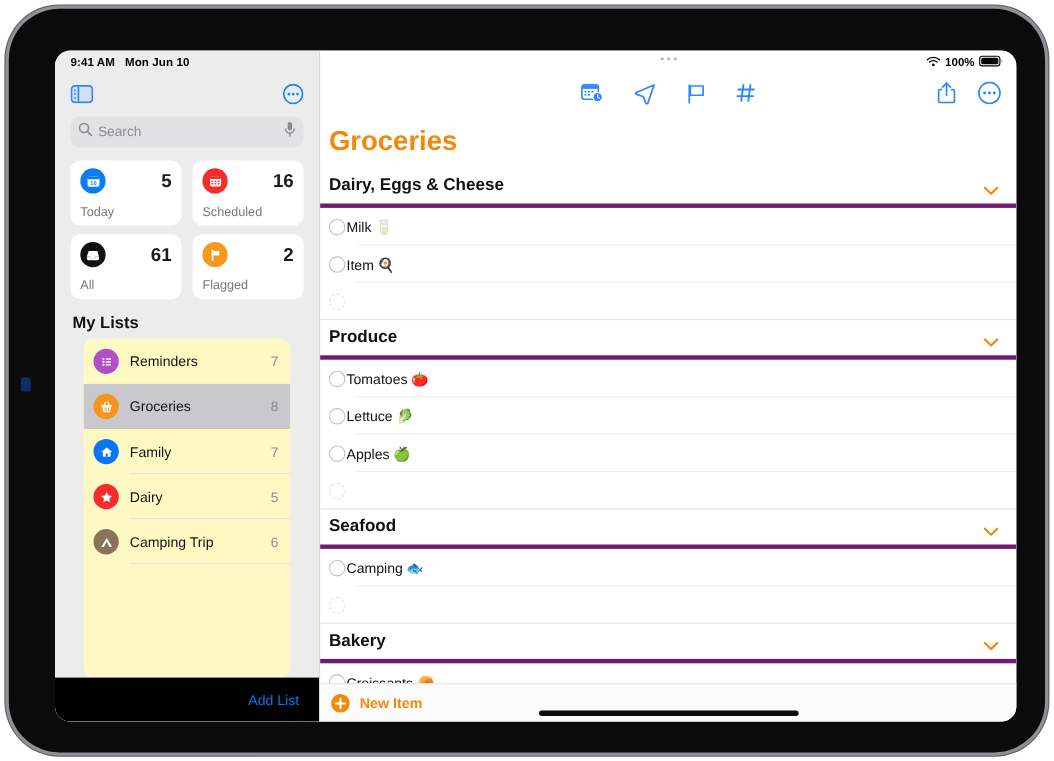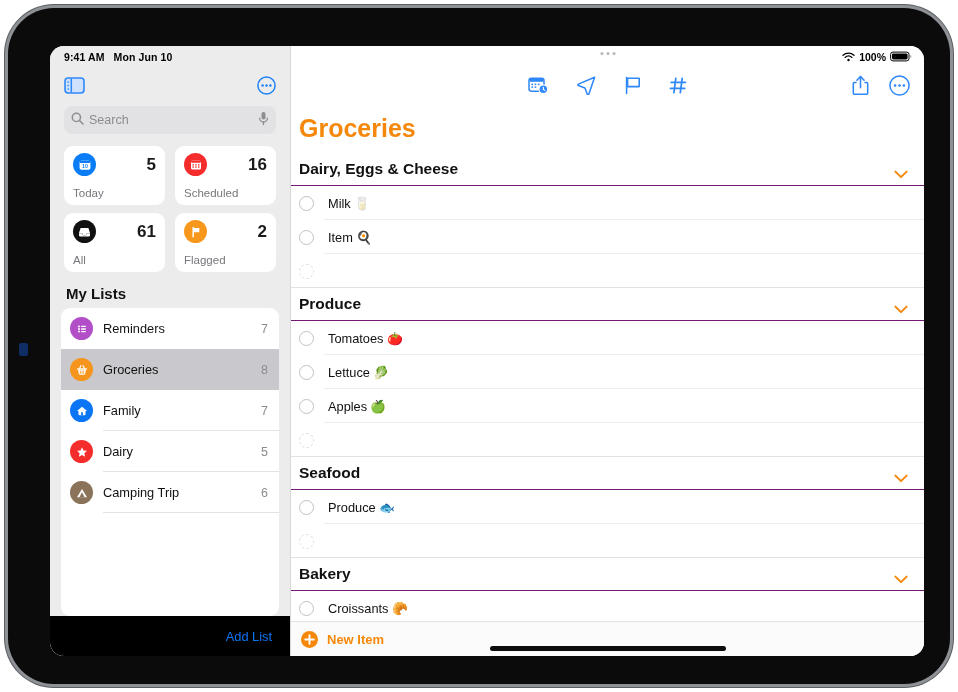--- a/index.html
+++ b/index.html
@@ -73,21 +73,21 @@
     color:#fff;
   }
   .smart-count{ font-size:17px; font-weight:700; color:#1a1a1a; line-height:1; }
   .smart-label{ font-size:11.5px; color:#77777c; }
 
   .mylists-title{
     font-size:15px; font-weight:700; color:#111;
     padding:13px 0 6px 16px;
   }
   .lists-card{
-    margin:0 11px; background:#ffffff; border-radius:9px;
+    margin:0 26px; background:#fef9c3; border-radius:9px;
     overflow:hidden; flex:1; min-height:0;
   }
   .list-row{
     height:41px; display:flex; align-items:center; gap:10px;
     padding:0 11px 0 9px; position:relative;
   }
   .list-row.selected{ background:#c9c9cd; }
   .list-row .divider{
     position:absolute; left:42px; right:0; bottom:0; height:1px; background:#e3e3e5;
   }
@@ -134,28 +134,28 @@
   .toolbar-right{ margin-left:auto; display:flex; align-items:center; gap:20px; }
 
   .scroll-area{ flex:1; overflow:hidden; position:relative; }
   .page-title{
     font-size:25px; font-weight:700; color:#f5880b;
     padding:8px 0 10px 8px;
   }
   .section-head{
     display:flex; align-items:center; justify-content:space-between;
     padding:7px 16px 7px 8px;
-    border-bottom:1px solid #701a75;
+    border-bottom:4px solid #701a75;
     gap:44px;
   }
   .section-title{ font-size:15.5px; font-weight:700; color:#111; }
   .chevron-down{ width:14px; height:9px; }
 
   .todo-row{
-    display:flex; align-items:center; gap:14px;
+    display:flex; align-items:center; gap:1px;
     height:34px; padding-left:8px; position:relative;
   }
   .todo-row .row-div{
     position:absolute; left:33px; right:0; bottom:0; height:1px; background:#ededef;
   }
   .todo-row.last .row-div{ left:0; background:#e2e2e4; }
   .check-circle{
     width:15px; height:15px; border-radius:50%;
     border:1.3px solid #c2c2c6; flex:0 0 15px;
   }
@@ -516,21 +516,21 @@
         <div class="section-head">
           <span class="section-title">Seafood</span>
           <span class="chevron-down">
             <svg width="14" height="9" viewBox="0 0 14 9">
                 <path d="M1.4 1.6L7 7.1l5.6-5.5" fill="none" stroke="#f5880b" stroke-width="2" stroke-linecap="round" stroke-linejoin="round"></path>
               </svg>
           </span>
         </div>
         <div class="todo-row">
           <span class="check-circle"></span>
-          <span class="todo-text">Produce 🐟</span>
+          <span class="todo-text">Camping 🐟</span>
           <span class="row-div"></span>
         </div>
         <div class="todo-row last">
           <span class="check-circle ghost"></span>
           <span class="todo-text"></span>
           <span class="row-div"></span>
         </div>
 
         <div class="section-head">
           <span class="section-title">Bakery</span>

